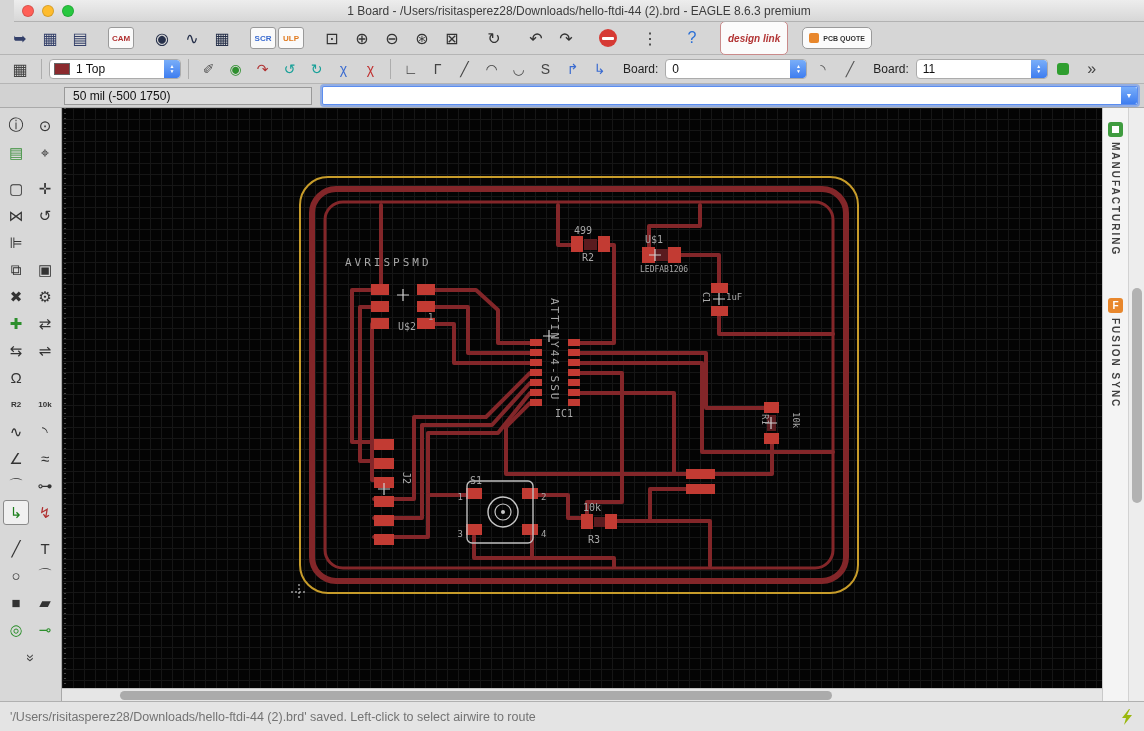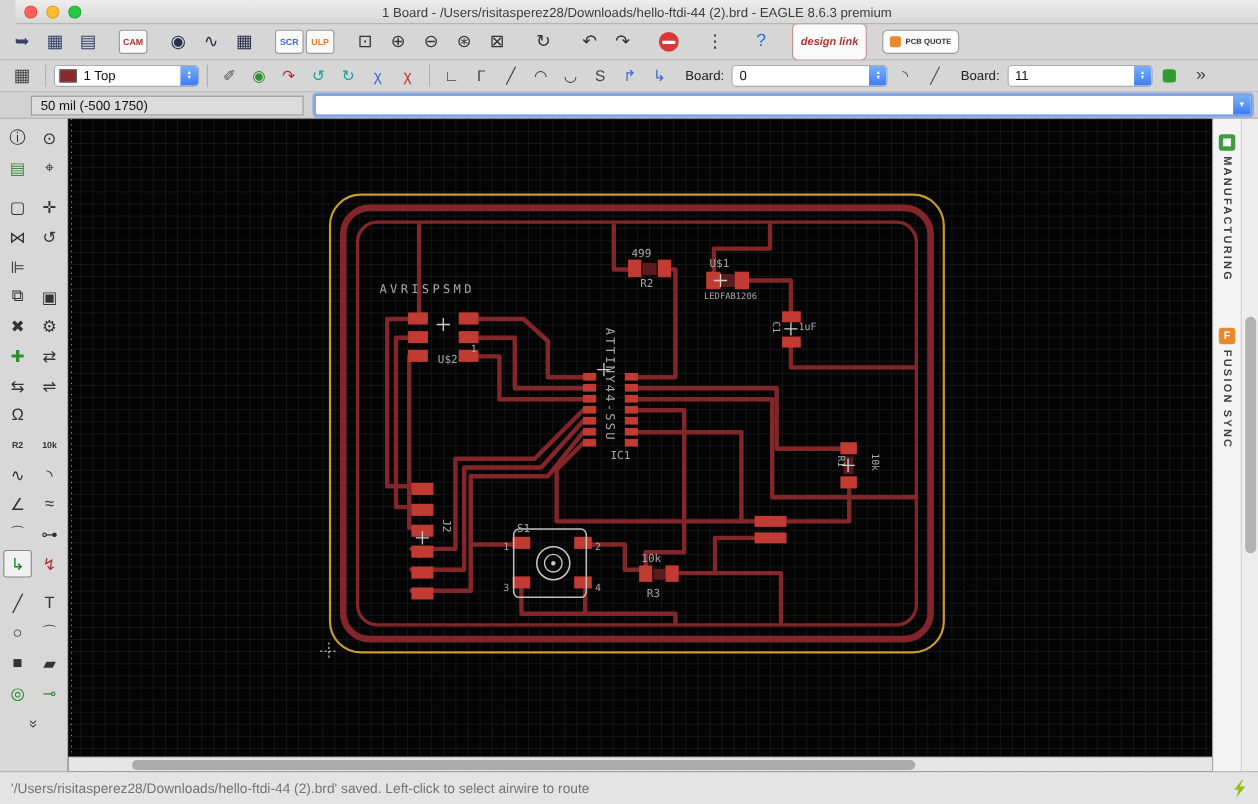--- a/index.html
+++ b/index.html
@@ -41,21 +41,21 @@
   .swatch { width:16px; height:12px; margin-left:4px; border:1px solid #666; display:inline-block; }
   .stepper { width:16px; align-self:stretch; background:linear-gradient(#79aef9,#3e7df0); color:#fff;
     display:flex; flex-direction:column; align-items:center; justify-content:center; border-radius:0 3px 3px 0; }
   .stepper i { font-style:normal; font-size:5px; line-height:5px; }
   .layer-select { width:132px; } .radius-select { width:142px; } .width-select { width:132px; }
   .via-btn { width:24px; height:22px; display:flex; align-items:center; justify-content:center; }
   .via-sq { width:12px; height:12px; background:#2f9e2f; border-radius:3px; display:inline-block; }
 
   
   .commandbar { height:24px; flex:0 0 24px; background:#d2d2d2; border-bottom:1px solid #aaa;
-    display:flex; align-items:center; padding-left:28px; }
+    display:flex; align-items:center; padding-left:64px; }
   .coords { width:248px; height:18px; border:1px solid #999; background:#dcdcdc; font-size:12px;
     padding:1px 8px; color:#111; }
   .cmdwrap { flex:1; margin:0 6px 0 10px; position:relative; height:19px; }
   .cmdwrap input { width:100%; height:19px; border:1px solid #5b8def; border-radius:2px;
     box-shadow:0 0 0 2px rgba(92,142,240,.55); padding:0 20px 0 5px; font-size:12px; outline:none; }
   .cmd-drop { position:absolute; right:1px; top:1px; bottom:1px; width:16px;
     background:linear-gradient(#79aef9,#3e7df0); color:#fff; font-size:7px; display:flex;
     align-items:center; justify-content:center; border-radius:0 2px 2px 0; }
 
   

